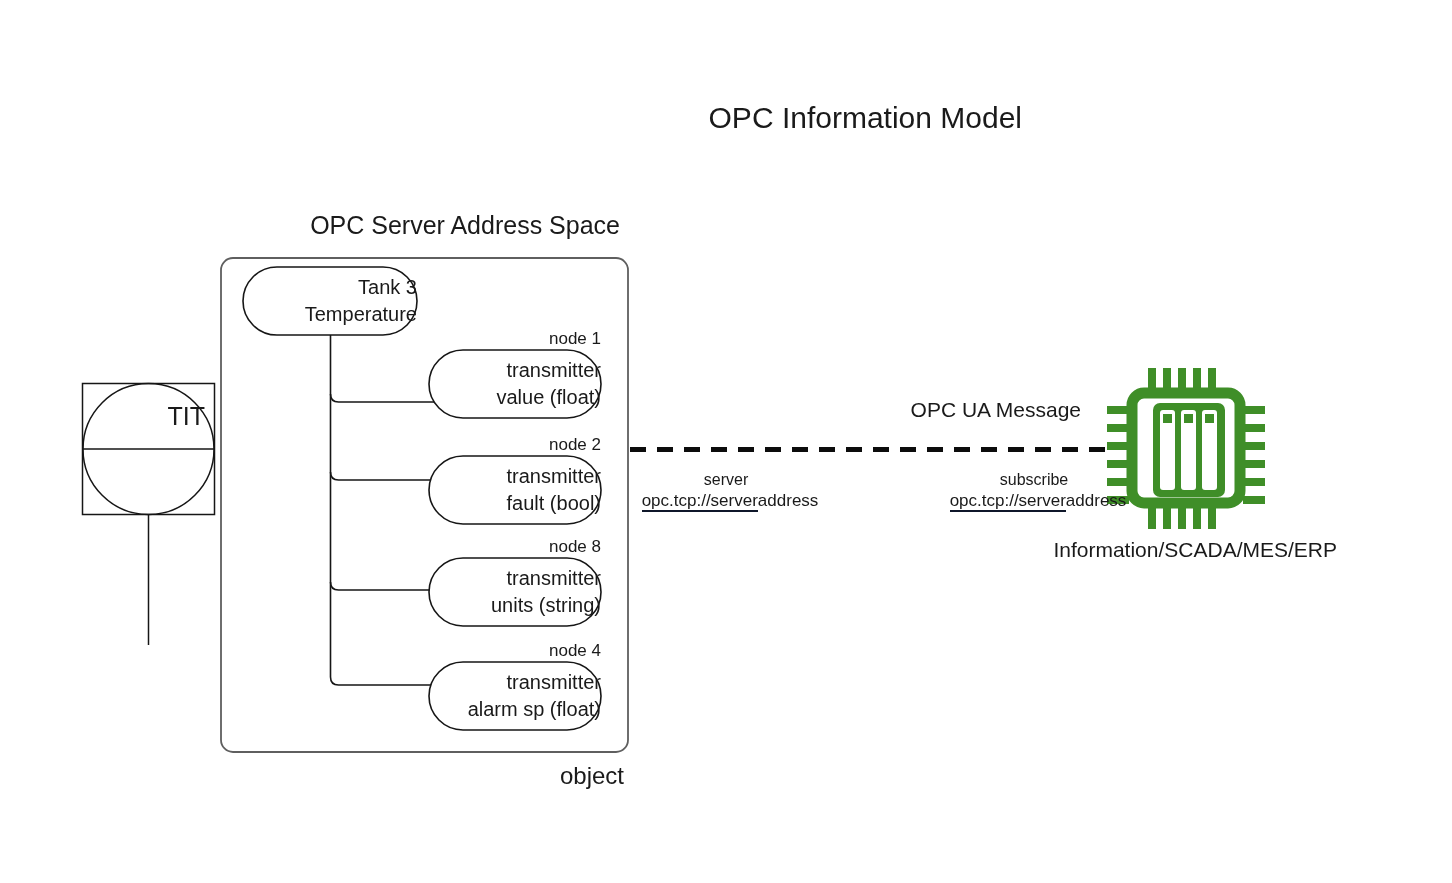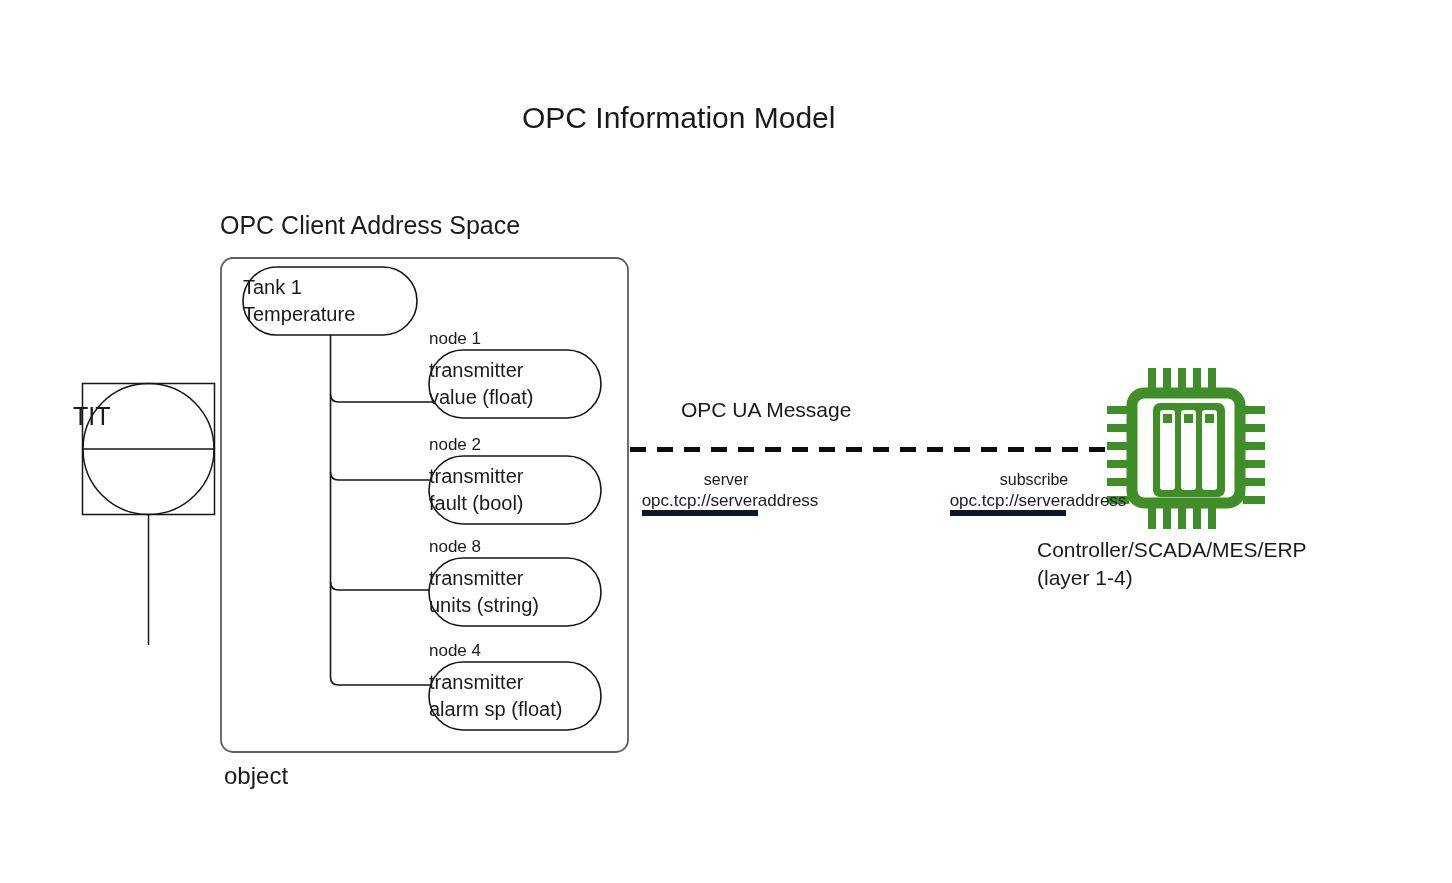--- a/index.html
+++ b/index.html
@@ -2,39 +2,39 @@
 <html><head>
 <meta charset="utf-8">
 <style>
   html,body { margin:0; padding:0; background:#ffffff; }
   .canvas {
     position:relative; width:1452px; height:883px; background:#ffffff;
     font-family:"Liberation Sans","DejaVu Sans",sans-serif; color:#1a1a1a;
     overflow:hidden;
   }
   .canvas svg { position:absolute; left:0; top:0; }
-  .t { position:absolute; text-align:left; white-space:nowrap; }
+  .t { position:absolute; text-align:right; white-space:nowrap; }
   .title        { left:522px;  top:101px; width:500px; font-size:30px; }
   .srv-heading  { left:220px;  top:211px; width:400px; font-size:25px; }
   .pilltext     { font-size:20px; line-height:27px; }
   .tank-text    { left:243px;  top:274px; width:174px; }
   .node-label   { left:429px;  width:172px; font-size:17px; }
   .node-text    { left:429px;  width:172px; }
   .lbl-n1 { top:329px; }  .txt-n1 { top:357px; }
   .lbl-n2 { top:435px; }  .txt-n2 { top:463px; }
   .lbl-n3 { top:537px; }  .txt-n3 { top:565px; }
   .lbl-n4 { top:641px; }  .txt-n4 { top:669px; }
   .object-lbl   { left:224px;  top:762px; width:400px; font-size:24px; }
   .msg-label    { left:681px;  top:398px; width:400px; font-size:21px; }
   .pubsub       { position:absolute; text-align:center; width:190px; }
   .pub          { left:631px;  top:471px; }
   .sub          { left:939px;  top:471px; }
   .pubsub .action { font-size:16px; }
   .pubsub .url    { font-size:17px; margin-top:2px; white-space:nowrap; }
-  .linked       { border-bottom:6px solid #0f172a;margin-left:8px; }
+  .linked       { border-bottom:2px solid #0f172a;margin-left:8px; }
   .client-heading { left:1032px; top:319px; width:300px; font-size:24px; }
   .client-caption { left:1037px; top:536px; width:300px; font-size:21px; line-height:28px; }
   .tit-label    { left:73px;   top:402px; width:132px; font-size:25px; }
 </style>
 </head>
 <body>
 
 <div class="canvas">
 
   <svg width="1452" height="883" viewBox="0 0 1452 883">
@@ -104,24 +104,24 @@
       <g fill="#3f8e28">
         <rect x="1163" y="414" width="9" height="9"></rect>
         <rect x="1184" y="414" width="9" height="9"></rect>
         <rect x="1205" y="414" width="9" height="9"></rect>
       </g>
     </g>
   </svg>
 
   <div class="t title">OPC Information Model</div>
 
-  <div class="t srv-heading">OPC Client Address Space</div>
+  <div class="t srv-heading">OPC Server Address Space</div>
 
   <div class="t pilltext tank-text">
-    <div>Tank 1</div>
+    <div>Tank 3</div>
     <div>Temperature</div>
   </div>
 
   <div class="t node-label lbl-n1">node 1</div>
   <div class="t pilltext node-text txt-n1">
     <div>transmitter</div>
     <div>value (float)</div>
   </div>
 
   <div class="t node-label lbl-n2">node 2</div>
@@ -151,19 +151,18 @@
     <div class="url"><span class="linked">opc.tcp://server</span><span>address</span></div>
   </div>
 
   <div class="pubsub sub">
     <div class="action">subscribe</div>
     <div class="url"><span class="linked">opc.tcp://server</span><span>address</span></div>
   </div>
 
 
   <div class="t client-caption">
-    <div>Controller/SCADA/MES/ERP</div>
-    <div>(layer 1-4)</div>
+    <div>Information/SCADA/MES/ERP</div>
   </div>
 
   <div class="t tit-label">TIT</div>
 
 </div>
 
 </body></html>

